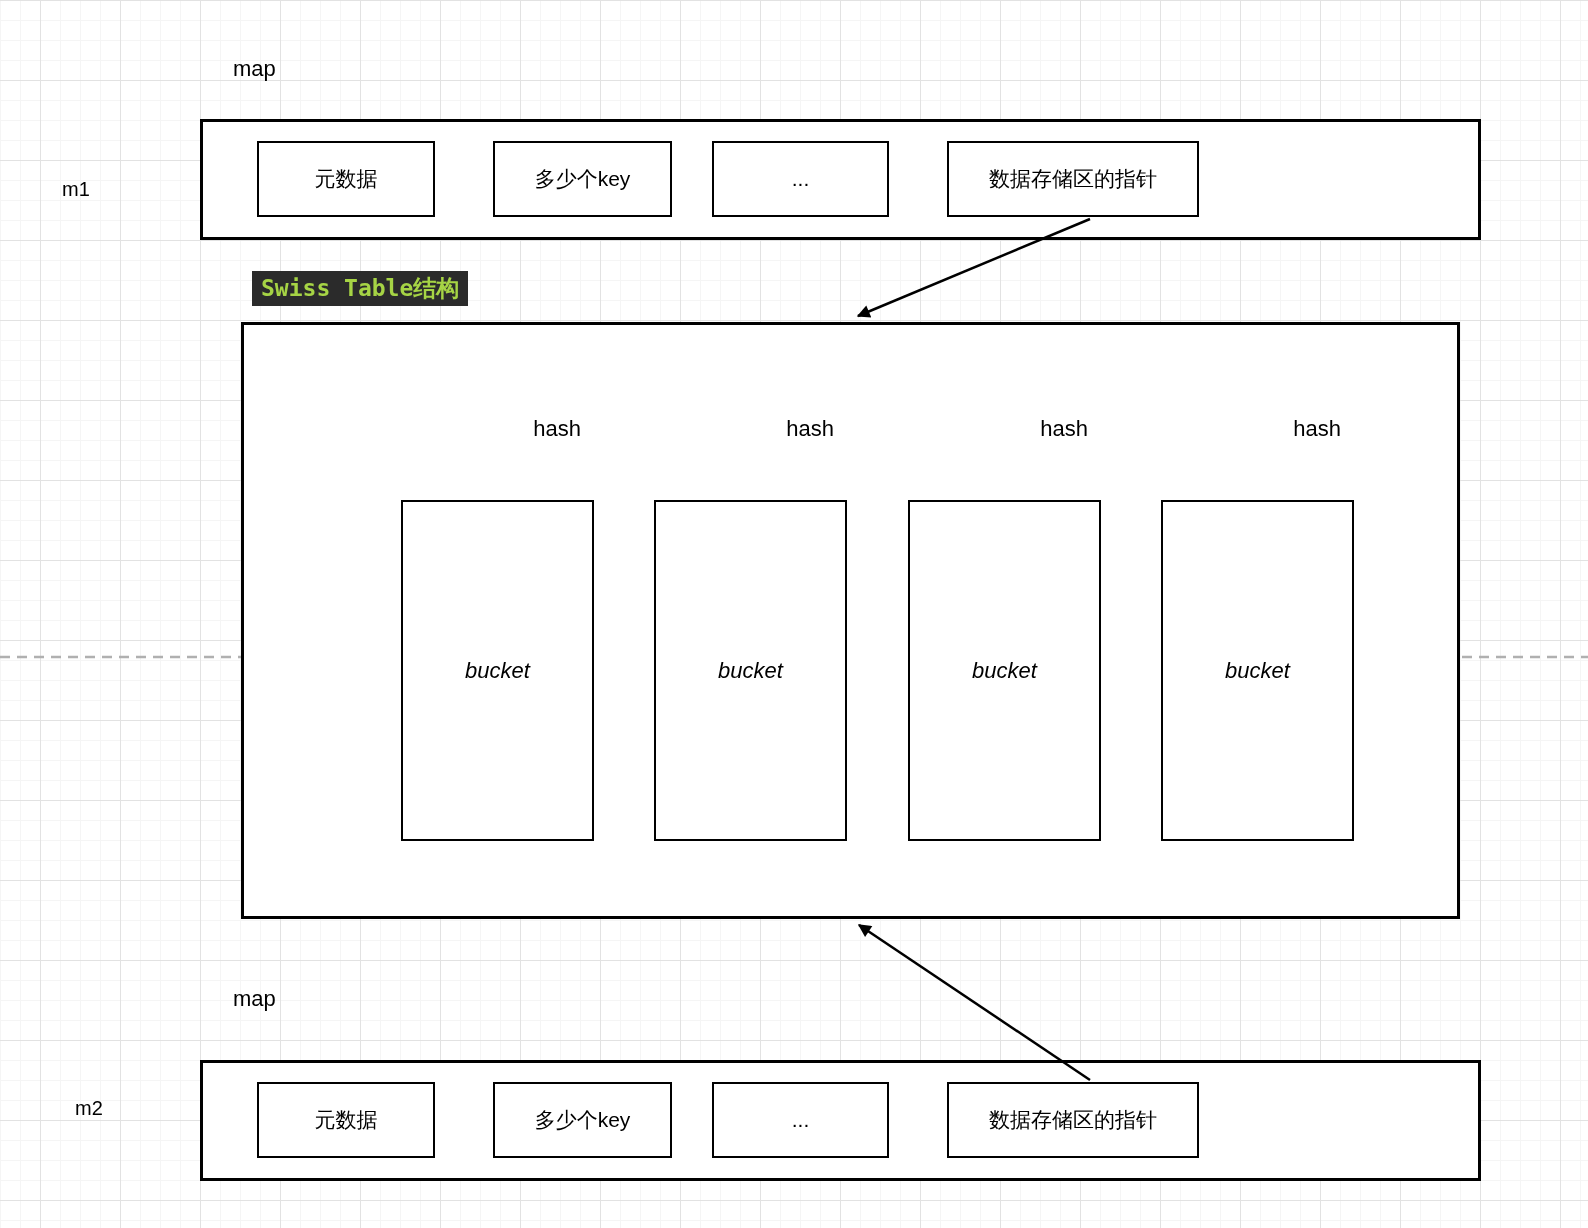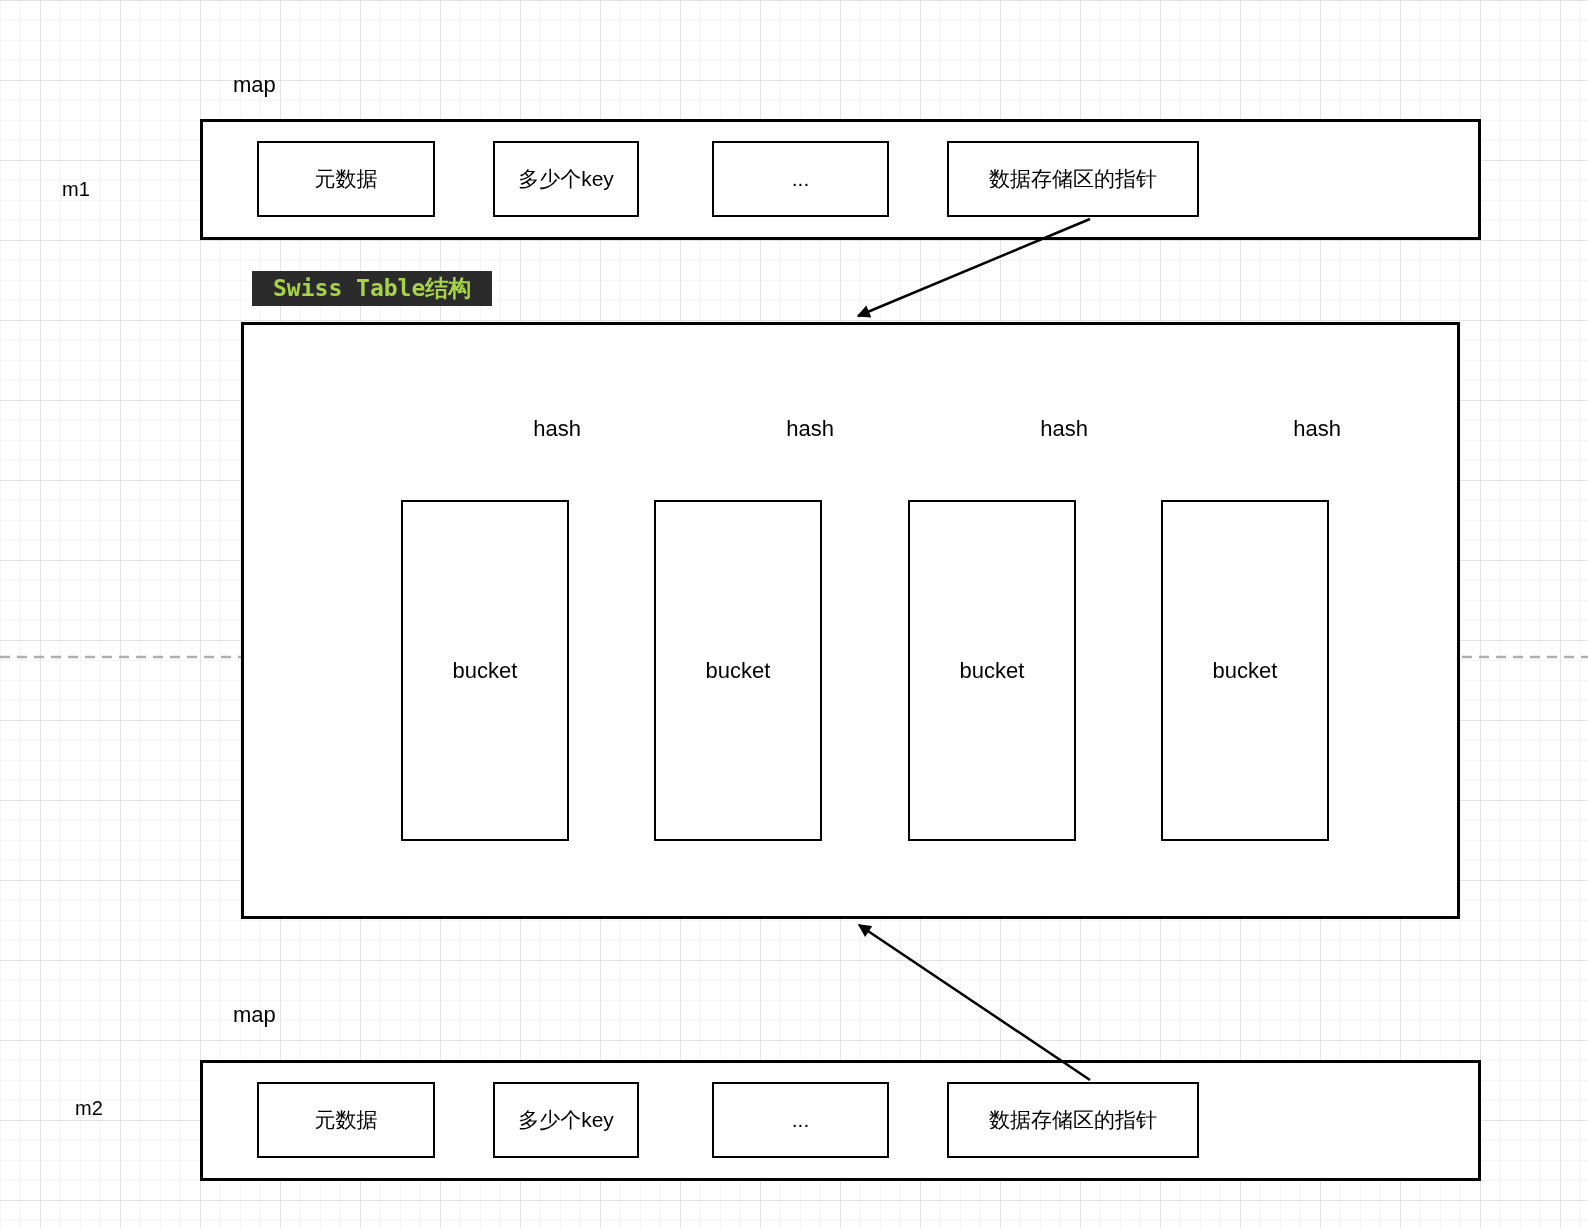--- a/index.html
+++ b/index.html
@@ -22,60 +22,61 @@
 
   svg.underlay, svg.overlay {
     position:absolute; left:0; top:0; width:1588px; height:1228px;
   }
   svg.underlay { z-index:1; }
   .shapes { position:absolute; left:0; top:0; width:100%; height:100%; z-index:2; }
   svg.overlay { z-index:3; pointer-events:none; }
 
   .abs { position:absolute; box-sizing:border-box; }
 
-  .caption { font-size:22px; line-height:26px;margin-top:16px; }
+  .caption { font-size:22px; line-height:26px; }
   .mname   { font-size:20px; line-height:24px; }
 
   .outer-rect {
     background:#fff;
     border:3px solid #000;
   }
   .cell {
     background:#fff;
     border:2px solid #000;
     display:flex; align-items:center; justify-content:center;
     font-size:21px;
   }
 
   
   .map-caption-top { left:233px; top:56px; }
   .m1-name { left:62px; top:177px; }
   .m1-rect { left:200px; top:119px; width:1281px; height:121px; }
   .cell-y1 { top:141px; height:76px; }
   .cell-a { left:257px; width:178px; }
-  .cell-b { left:493px; width:146px; }
+  .cell-b { left:493px; width:179px; }
   .cell-c { left:712px; width:177px; }
   .cell-d { left:947px; width:252px; }
 
   
   .swiss-title {
     left:252px; top:271px;
     background:#2b2b2b; color:#a6d445;
     font-family:"DejaVu Sans Mono", monospace;
     font-weight:bold; font-size:23px; line-height:27px;
-    padding:4px 21px;
+    padding:4px 9px;
   }
   .swiss-rect { left:241px; top:322px; width:1219px; height:597px; background:#fff; border:3px solid #000; }
   .hash-label { top:416px; width:180px; text-align:right; font-size:22px; line-height:26px; }
   .hash-1 { left:401px; } .hash-2 { left:654px; } .hash-3 { left:908px; } .hash-4 { left:1161px; }
   .bucket-box {
-    top:500px; width:168px; height:341px;
+    top:500px; width:193px; height:341px;
     background:#fff; border:2.5px solid #000;
     display:flex; align-items:center; justify-content:center;
     font-size:22px;
+    font-style:italic;
   }
   .bucket-1 { left:401px; } .bucket-2 { left:654px; } .bucket-3 { left:908px; } .bucket-4 { left:1161px; }
 
   
   .map-caption-bottom { left:233px; top:986px; }
   .m2-name { left:75px; top:1096px; }
   .m2-rect { left:200px; top:1060px; width:1281px; height:121px; }
   .cell-y2 { top:1082px; height:76px; }
 </style>
 </head>

